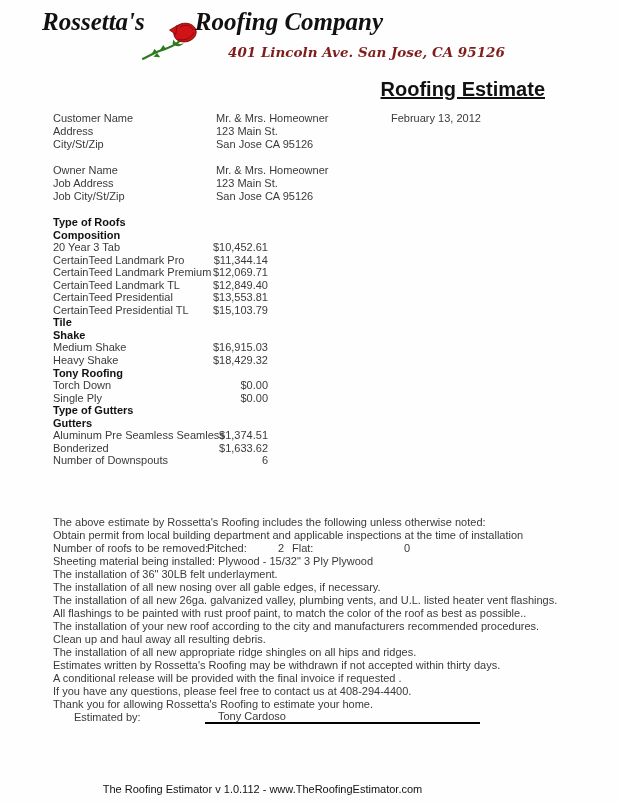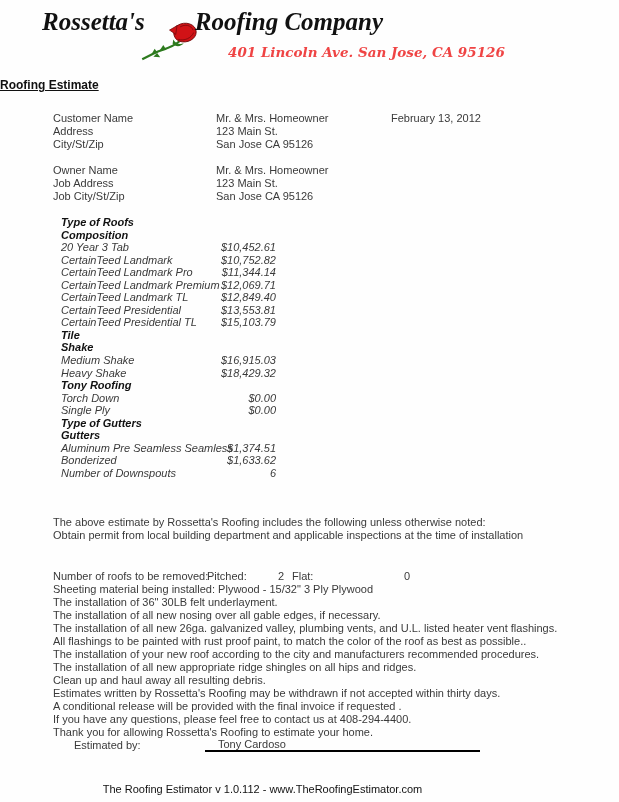--- a/index.html
+++ b/index.html
@@ -20,47 +20,47 @@
     font-family:Liberation Serif, serif;
     font-style:italic; font-weight:bold;
     font-size:25px; color:#111;
     white-space:nowrap;
   }
   .rose-svg { width:62px; height:56px; margin:4px -8px 0 -4px; overflow:visible; flex:0 0 auto; }
   .header-address {
     position:absolute; left:228px; top:44px;
     font-family:"DejaVu Serif", serif;
     font-style:italic; font-weight:bold;
-    font-size:13.5px; color:#ef4444;
+    font-size:13.5px; color:#7f1d1d;
     white-space:nowrap;
   }
   
   .doc-title {
     position:absolute; left:0; top:78px; width:545px;
-    text-align:left;
-    font-size:12px; font-weight:bold;
+    text-align:right;
+    font-size:20px; font-weight:bold;
     text-decoration:underline;
     color:#111;
   }
   
   .info-block { position:absolute; left:0; width:619px; }
   .info-row { position:relative; height:12.8px; line-height:12.8px; }
   .info-label { position:absolute; left:53px; }
   .info-value { position:absolute; left:216px; }
   .info-date  { position:absolute; left:391px; }
   
-  .price-block { position:absolute; left:8px; top:216px; width:536px;font-style:italic; }
+  .price-block { position:absolute; left:0; top:216px; width:536px; }
   .prow { position:relative; height:12.55px; line-height:12.55px; }
   .prow .plabel { position:absolute; left:53px; }
   .prow .pprice { position:absolute; left:160px; width:108px; text-align:right; }
   .prow.phead .plabel { font-weight:bold; color:#111; }
   
   .notes-block { position:absolute; left:0; top:516px; width:619px; }
   .note-line { position:relative; height:13px; line-height:13px; padding-left:53px; white-space:nowrap; }
-  .note-special { position:relative; height:13px; line-height:13px;margin-top:28px; }
+  .note-special { position:relative; height:13px; line-height:13px; }
   .ns-a { position:absolute; left:53px; }
   .ns-b { position:absolute; left:207px; }
   .ns-c { position:absolute; left:278px; }
   .ns-d { position:absolute; left:292px; }
   .ns-e { position:absolute; left:404px; }
   .estimated-row { position:relative; height:15px; line-height:13px; }
   .est-label { position:absolute; left:53px; top:0;margin-left:21px; }
   .sig-line {
     position:absolute; left:205px; top:-1px; width:275px; height:14px;
     border-bottom:2px solid #000;
@@ -133,24 +133,20 @@
       </div>
     <div class="prow phead">
         <span class="plabel">Composition</span>
       </div>
 
     <div class="prow">
         <span class="plabel">20 Year 3 Tab</span>
         <span class="pprice">$10,452.61</span>
       </div>
     <div class="prow">
-        <span class="plabel">CertainTeed Landmark</span>
-        <span class="pprice">$10,752.82</span>
-      </div>
-    <div class="prow">
         <span class="plabel">CertainTeed Landmark Pro</span>
         <span class="pprice">$11,344.14</span>
       </div>
     <div class="prow">
         <span class="plabel">CertainTeed Landmark Premium</span>
         <span class="pprice">$12,069.71</span>
       </div>
     <div class="prow">
         <span class="plabel">CertainTeed Landmark TL</span>
         <span class="pprice">$12,849.40</span>
@@ -224,22 +220,22 @@
       <span class="ns-d">Flat:</span>
       <span class="ns-e">0</span>
     </div>
 
     <div class="note-line">Sheeting material being installed: Plywood - 15/32" 3 Ply Plywood</div>
     <div class="note-line">The installation of 36" 30LB felt underlayment.</div>
     <div class="note-line">The installation of all new nosing over all gable edges, if necessary.</div>
     <div class="note-line">The installation of all new 26ga. galvanized valley, plumbing vents, and U.L. listed heater vent flashings.</div>
     <div class="note-line">All flashings to be painted with rust proof paint, to match the color of the roof as best as possible..</div>
     <div class="note-line">The installation of your new roof according to the city and manufacturers recommended procedures.</div>
+    <div class="note-line">Clean up and haul away all resulting debris.</div>
     <div class="note-line">The installation of all new appropriate ridge shingles on all hips and ridges.</div>
-    <div class="note-line">Clean up and haul away all resulting debris.</div>
     <div class="note-line">Estimates written by Rossetta's Roofing may be withdrawn if not accepted within thirty days.</div>
     <div class="note-line">A conditional release will be provided with the final invoice if requested .</div>
     <div class="note-line">If you have any questions, please feel free to contact us at 408-294-4400.</div>
     <div class="note-line">Thank you for allowing Rossetta's Roofing to estimate your home.</div>
 
     <div class="estimated-row">
       <span class="est-label">Estimated by:</span>
       <span class="sig-line">
         <span class="sig-name">Tony Cardoso</span>
       </span>

